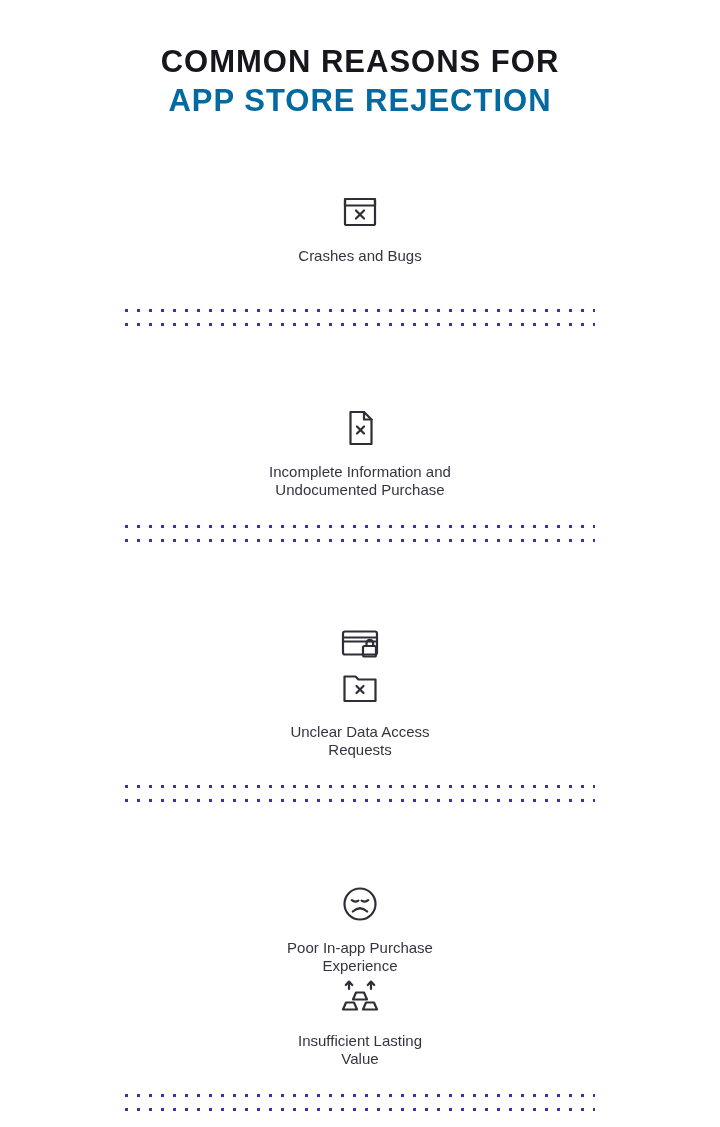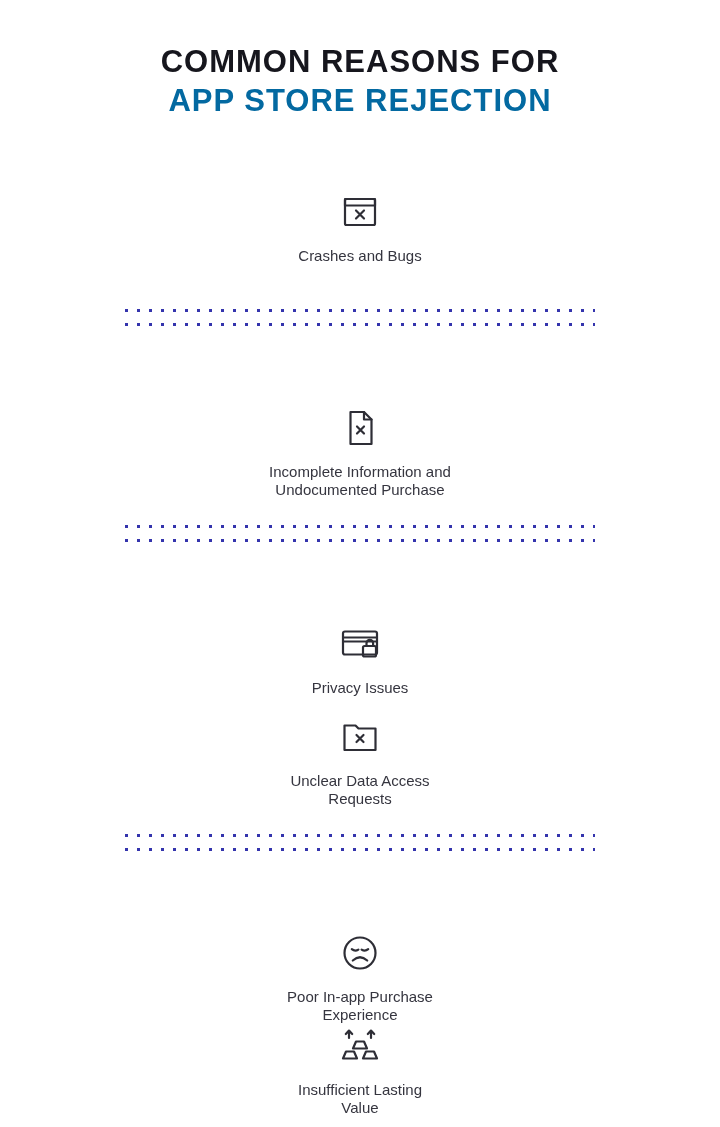--- a/index.html
+++ b/index.html
@@ -122,21 +122,20 @@
     <div class="row">
       <div class="cell">
         <div class="icon-box">
           <svg width="44" height="44" viewBox="0 0 44 44">
             <rect class="ic" x="5" y="9.5" width="34" height="23" rx="2"></rect>
             <path class="ic" d="M5 15.5 H39 M5 19.5 H39"></path>
             <rect class="ic" x="25" y="24" width="13" height="10.5" rx="1.5" fill="#b9c8e8"></rect>
             <path class="ic" d="M28.5 24 V21.2 a3.3 3.3 0 0 1 6.6 0 V24" fill="#ffffff"></path>
           </svg>
         </div>
-        <div class="label">Privacy Issues</div>
       </div>
       <div class="cell">
         <div class="icon-box">
           <svg width="44" height="44" viewBox="0 0 44 44">
             <path class="ic" d="M6.5 35 V10.5 H17.5 L20.5 13.5 H37.5 V35 Z"></path>
             <path class="ic" d="M18.5 20 L25.5 27 M25.5 20 L18.5 27" stroke-width="2.4"></path>
           </svg>
         </div>
         <div class="label">Unclear Data Access
 Requests</div>

